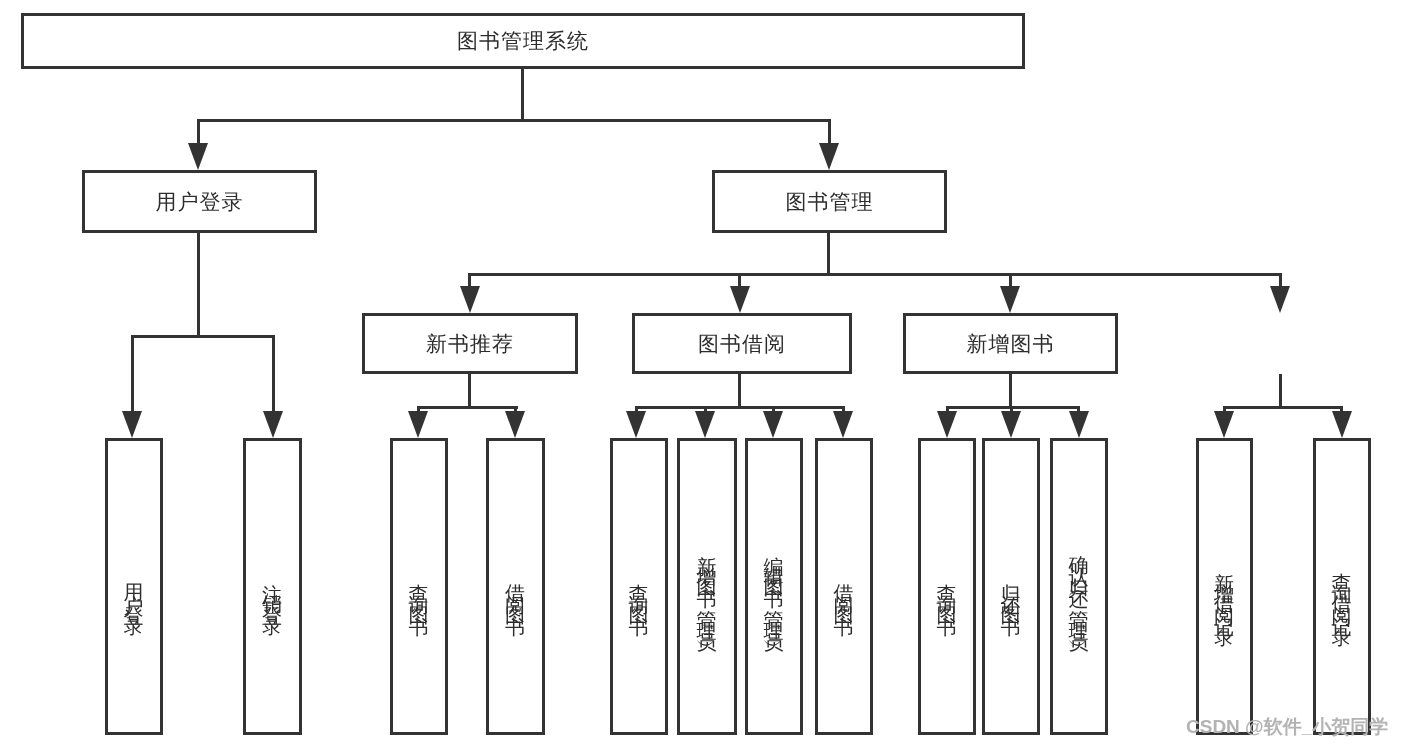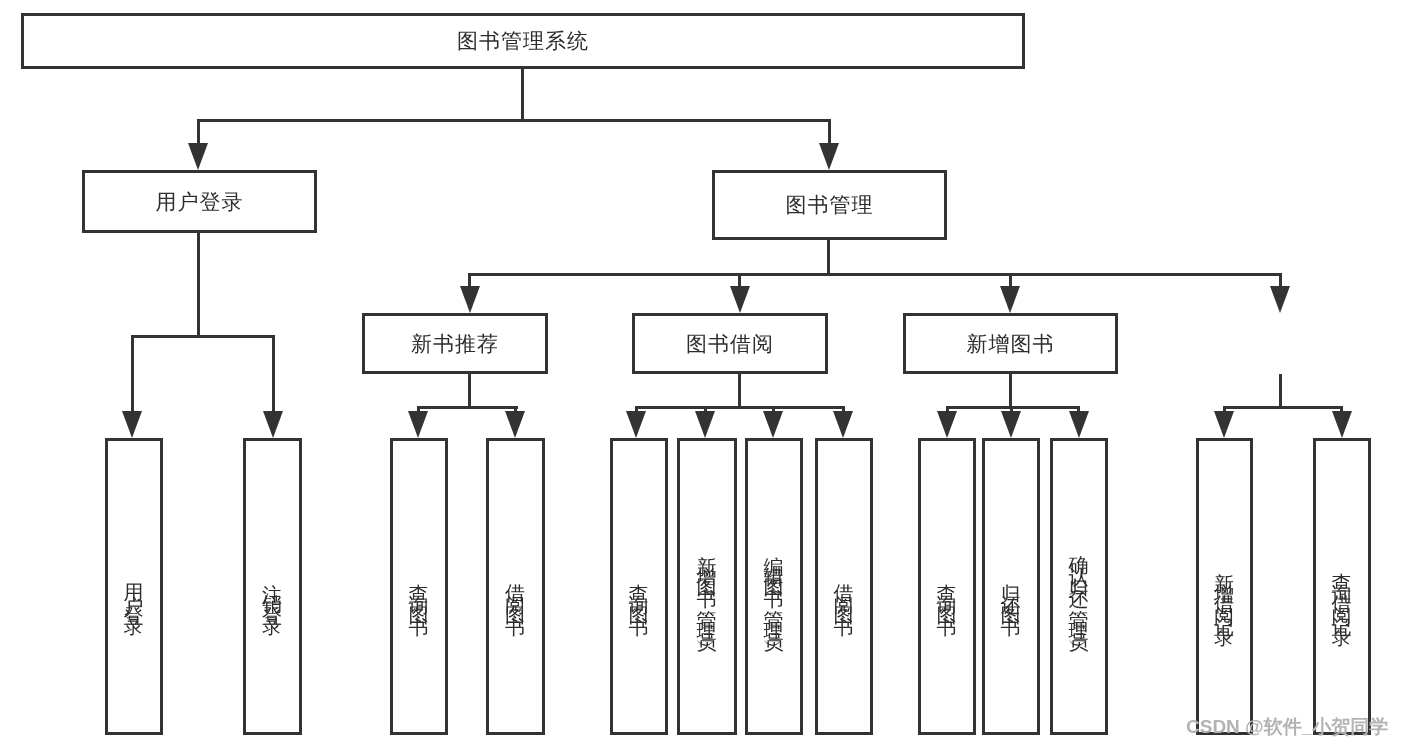--- a/index.html
+++ b/index.html
@@ -66,42 +66,42 @@
   <div class="box" style="left:21px; top:13px; width:1004px; height:56px;">图书管理系统</div>
 
   <div class="vline" style="left:521px; top:69px; height:50px;"></div>
   <div class="hline" style="left:198px; top:119px; width:633px;"></div>
   <div class="vline" style="left:197px; top:119px; height:26px;"></div>
   <div class="arrow" style="left:188px; top:143px;"></div>
   <div class="vline" style="left:828px; top:119px; height:26px;"></div>
   <div class="arrow" style="left:819px; top:143px;"></div>
 
   <div class="box" style="left:82px; top:170px; width:235px; height:63px;">用户登录</div>
-  <div class="box" style="left:712px; top:170px; width:235px; height:70px;">图书管理</div>
+  <div class="box" style="left:712px; top:170px; width:235px; height:63px;">图书管理</div>
 
   <div class="vline" style="left:197px; top:233px; height:102px;"></div>
   <div class="hline" style="left:131px; top:335px; width:144px;"></div>
   <div class="vline" style="left:131px; top:335px; height:77px;"></div>
   <div class="arrow" style="left:122px; top:411px;"></div>
   <div class="vline" style="left:272px; top:335px; height:77px;"></div>
   <div class="arrow" style="left:263px; top:411px;"></div>
 
   <div class="vline" style="left:827px; top:233px; height:40px;"></div>
   <div class="hline" style="left:468px; top:273px; width:814px;"></div>
   <div class="vline" style="left:468px; top:273px; height:15px;"></div>
   <div class="arrow" style="left:460px; top:286px;"></div>
   <div class="vline" style="left:738px; top:273px; height:15px;"></div>
   <div class="arrow" style="left:730px; top:286px;"></div>
   <div class="vline" style="left:1009px; top:273px; height:15px;"></div>
   <div class="arrow" style="left:1000px; top:286px;"></div>
   <div class="vline" style="left:1279px; top:273px; height:15px;"></div>
   <div class="arrow" style="left:1270px; top:286px;"></div>
 
-  <div class="box" style="left:362px; top:313px; width:186px; height:61px;font-family:Liberation Mono, monospace;">新书推荐</div>
-  <div class="box" style="left:632px; top:313px; width:196px; height:61px;">图书借阅</div>
+  <div class="box" style="left:362px; top:313px; width:216px; height:61px;font-family:Liberation Mono, monospace;">新书推荐</div>
+  <div class="box" style="left:632px; top:313px; width:220px; height:61px;">图书借阅</div>
   <div class="box" style="left:903px; top:313px; width:215px; height:61px;">新增图书</div>
 
   <div class="vline" style="left:468px; top:374px; height:32px;"></div>
   <div class="hline" style="left:417px; top:406px; width:101px;"></div>
   <div class="vline" style="left:417px; top:406px; height:8px;"></div>
   <div class="arrow" style="left:408px; top:411px;"></div>
   <div class="vline" style="left:514px; top:406px; height:8px;"></div>
   <div class="arrow" style="left:505px; top:411px;"></div>
 
   <div class="vline" style="left:738px; top:374px; height:32px;"></div>

